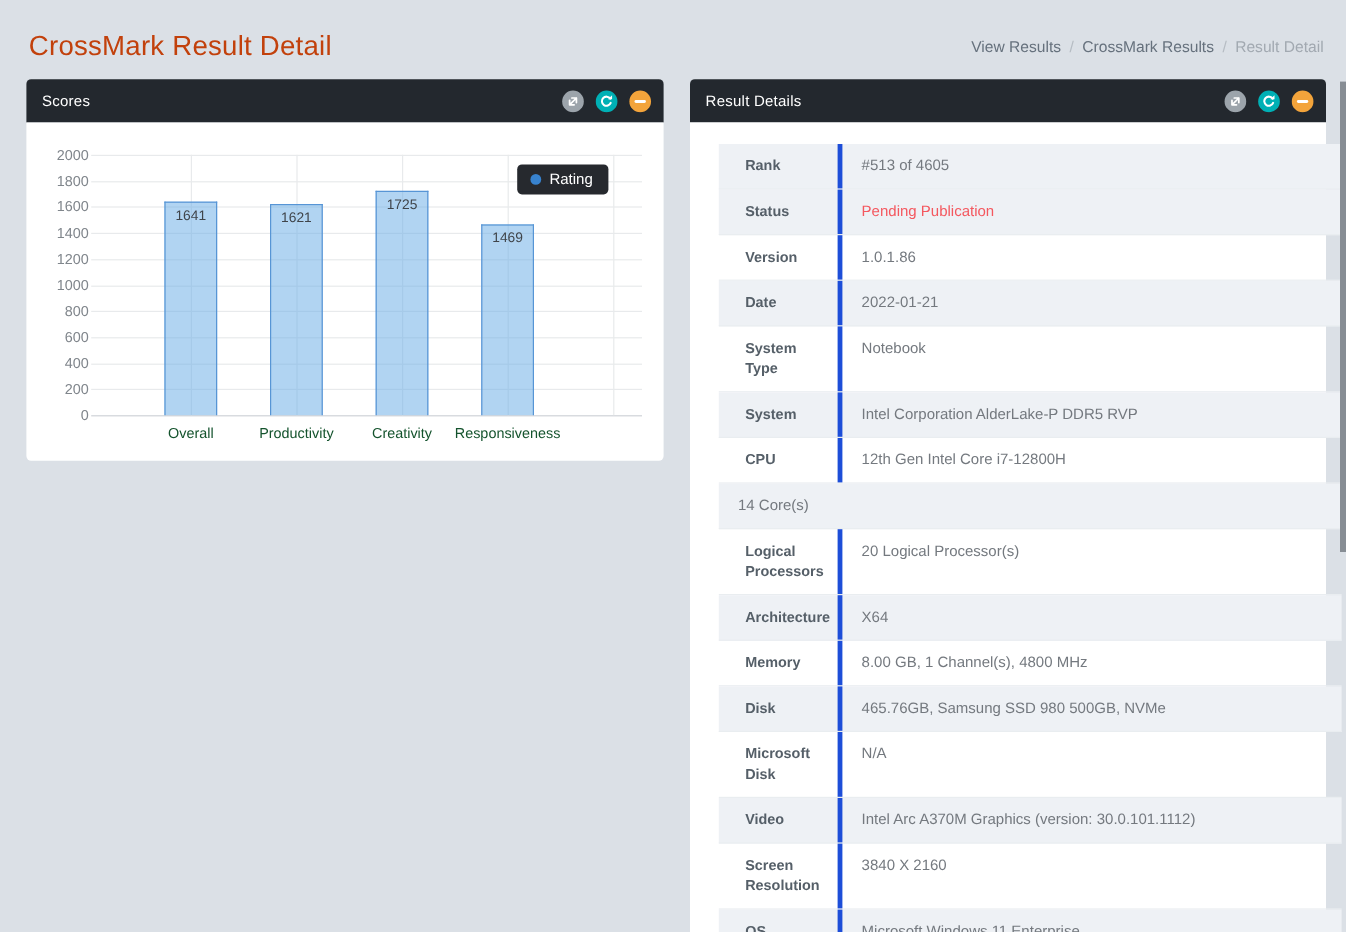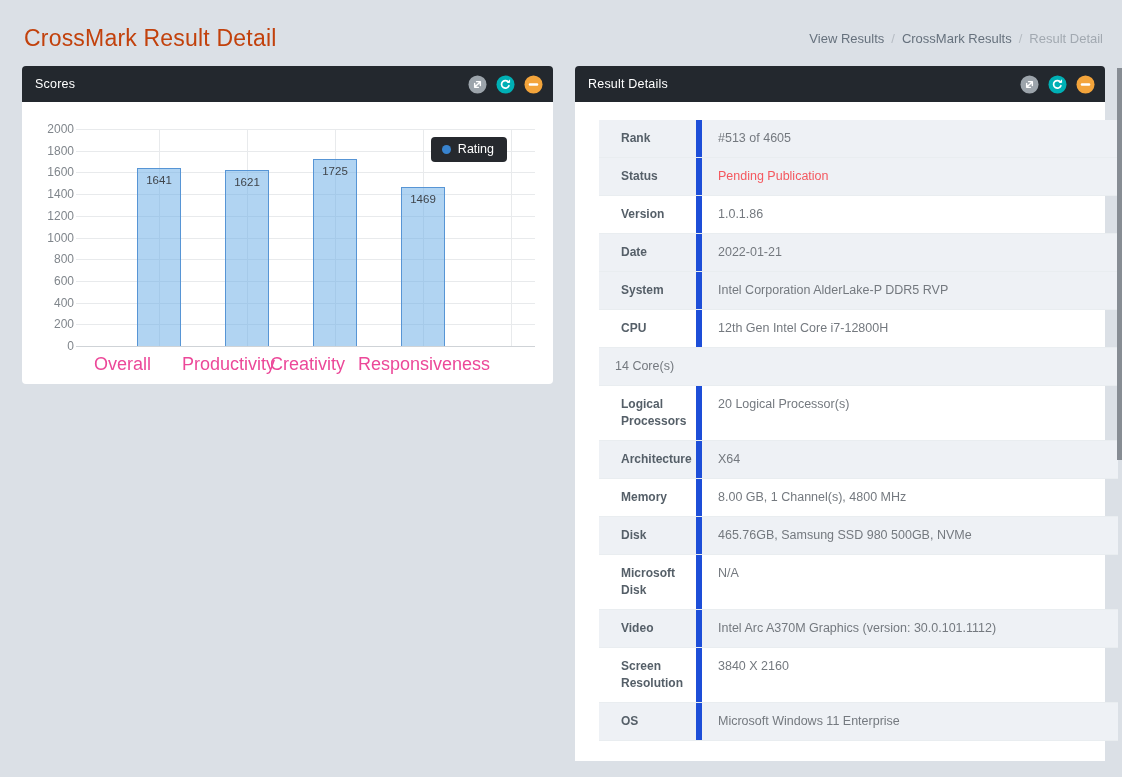--- a/index.html
+++ b/index.html
@@ -46,21 +46,21 @@
     background:rgba(100,170,230,0.5);
     border:1.5px solid #5795d5;
     border-bottom:none;
   }
   .bar-val {
     position:absolute; top:5px; left:0; right:0;
     text-align:center; font-size:11.5px; color:#3f444a;
   }
   .xlabel {
     position:absolute; top:225px; width:130px; margin-left:-65px;
-    text-align:left; font-size:18px; color:#ec4899;
+    text-align:center; font-size:12px; color:#14532d;
   }
   .ytick {
     position:absolute; right:0; width:44px; text-align:right;
     font-size:12px; color:#80868c; line-height:16px;
   }
   .y-ticks { position:absolute; left:8px; top:0; width:44px; height:282px; }
   .legend {
     position:absolute; top:8px; right:28px; z-index:5;
     background:#26292e; border-radius:4px; padding:5px 13px 6px 11px;
     display:flex; align-items:center; gap:7px;
@@ -68,21 +68,21 @@
   .legend-dot { width:9px; height:9px; border-radius:50%; background:#3883cf; display:inline-block; }
   .legend-label { color:#ffffff; font-size:12.5px; }
   
   .details-body { padding:18px 0 20px 24px; overflow:visible; }
   .details-table { width:calc(100% + 13px); }
   .t-row { display:flex; min-height:38px; border-bottom:1px solid #e9edf0; }
   .t-row.shaded { background:#eef1f5; }
   .t-label {
     width:103px; flex:0 0 103px;
     padding:10px 6px 10px 22px;
-    border-right:6px solid #1d4ed8;
+    border-right:4px solid #1d4ed8;
     font-size:12px; font-weight:bold; color:#555f68; line-height:17px;
   }
   .t-value {
     flex:1; padding:10px 10px 10px 16px;
     font-size:12.5px; color:#74797f; line-height:17px;
   }
   
   .scrollbar { position:fixed; right:0; top:0; width:5px; height:777px; background:transparent; }
   .scroll-thumb { position:absolute; top:68px; width:5px; height:392px; background:#878d94; }
 </style>
@@ -218,20 +218,24 @@
             <div class="t-value" style="color:#f4585f">Pending Publication</div>
           </div>
           <div class="t-row">
             <div class="t-label">Version</div>
             <div class="t-value">1.0.1.86</div>
           </div>
           <div class="t-row shaded">
             <div class="t-label">Date</div>
             <div class="t-value">2022-01-21</div>
           </div>
+          <div class="t-row">
+            <div class="t-label">System Type</div>
+            <div class="t-value">Notebook</div>
+          </div>
           <div class="t-row shaded">
             <div class="t-label">System</div>
             <div class="t-value">Intel Corporation AlderLake-P DDR5 RVP</div>
           </div>
           <div class="t-row">
             <div class="t-label">CPU</div>
             <div class="t-value">12th Gen Intel Core i7-12800H</div>
           </div>
           <div class="t-row shaded">
             <div class="t-value">14 Core(s)</div>

